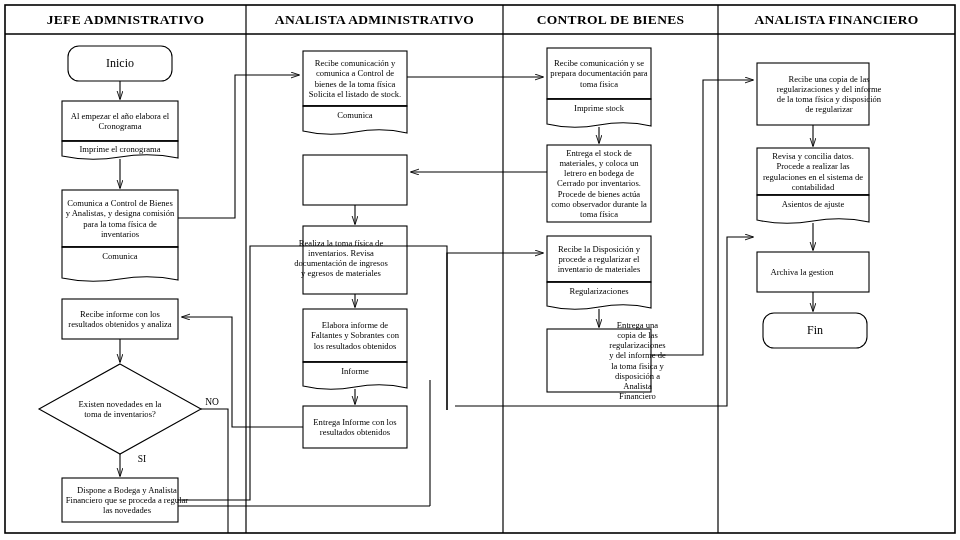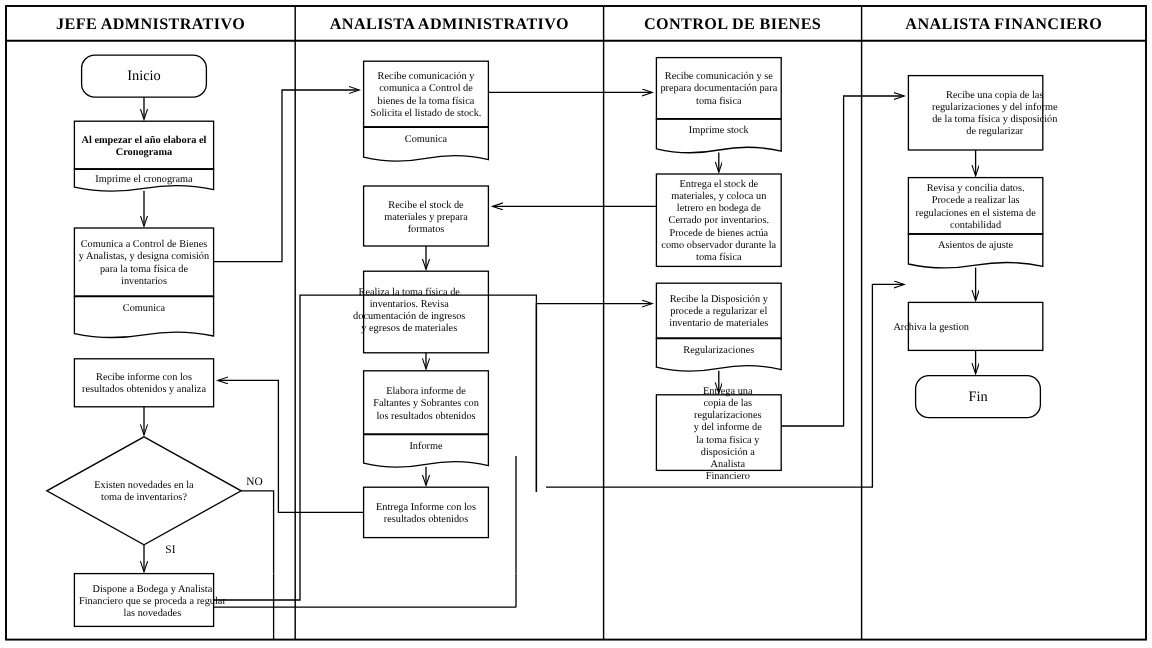--- a/index.html
+++ b/index.html
@@ -212,21 +212,21 @@
   </svg>
 
   <div class="lane-title" style="left:5px;width:241px;">JEFE ADMNISTRATIVO</div>
   <div class="lane-title" style="left:246px;width:257px;">ANALISTA ADMINISTRATIVO</div>
   <div class="lane-title" style="left:503px;width:215px;">CONTROL DE BIENES</div>
   <div class="lane-title" style="left:718px;width:237px;">ANALISTA FINANCIERO</div>
 
   <div class="node terminal" style="left:68px;top:46px;width:104px;height:35px;">
     <div class="node-inner">Inicio</div>
   </div>
-  <div class="node" style="left:62px;top:101px;width:116px;height:40px;font-weight:bold;">
+  <div class="node" style="left:62px;top:101px;width:116px;height:40px;">
     <div class="node-inner">Al empezar el año elabora el Cronograma</div>
   </div>
   <div class="node doc" style="left:62px;top:141px;width:116px;height:16px;">
     <div class="node-inner">Imprime el cronograma</div>
   </div>
   <div class="node" style="left:62px;top:190px;width:116px;height:57px;">
     <div class="node-inner">Comunica a Control de Bienes y Analistas, y designa comisión para la toma física de inventarios</div>
   </div>
   <div class="node doc" style="left:62px;top:247px;width:116px;height:18px;">
     <div class="node-inner">Comunica</div>
@@ -247,23 +247,20 @@
   <div class="node label" style="left:126px;top:453px;width:32px;height:14px;">
     <div class="node-inner">SI</div>
   </div>
 
   <div class="node" style="left:303px;top:51px;width:104px;height:55px;">
     <div class="node-inner">Recibe comunicación y comunica a Control de bienes de la toma física Solicita el listado de stock.</div>
   </div>
   <div class="node doc" style="left:303px;top:106px;width:104px;height:18px;">
     <div class="node-inner">Comunica</div>
   </div>
-  <div class="node" style="left:303px;top:155px;width:104px;height:50px;">
-    <div class="node-inner">Recibe el stock de materiales y prepara formatos</div>
-  </div>
   <div class="node" style="left:289px;top:226px;width:104px;height:64px;">
     <div class="node-inner">Realiza la toma física de inventarios. Revisa documentación de ingresos y egresos de materiales</div>
   </div>
   <div class="node" style="left:303px;top:309px;width:104px;height:53px;">
     <div class="node-inner">Elabora informe de Faltantes y Sobrantes con los resultados obtenidos</div>
   </div>
   <div class="node doc" style="left:303px;top:362px;width:104px;height:18px;">
     <div class="node-inner">Informe</div>
   </div>
   <div class="node" style="left:303px;top:406px;width:104px;height:42px;">
@@ -278,33 +275,33 @@
   </div>
   <div class="node" style="left:547px;top:145px;width:104px;height:77px;">
     <div class="node-inner">Entrega el stock de materiales, y coloca un letrero en bodega de Cerrado por inventarios. Procede de bienes actúa como observador durante la toma física</div>
   </div>
   <div class="node" style="left:547px;top:236px;width:104px;height:46px;">
     <div class="node-inner">Recibe la Disposición y procede a regularizar el inventario de materiales</div>
   </div>
   <div class="node doc" style="left:547px;top:282px;width:104px;height:18px;">
     <div class="node-inner">Regularizaciones</div>
   </div>
-  <div class="node" style="left:536px;top:329px;width:104px;height:63px;padding-left:40px;">
+  <div class="node" style="left:567px;top:329px;width:104px;height:63px;padding-left:40px;">
     <div class="node-inner">Entrega una copia de las regularizaciones y del informe de la toma fisica y disposición a Analista Financiero</div>
   </div>
 
   <div class="node" style="left:757px;top:63px;width:112px;height:62px;margin-left:16px;">
     <div class="node-inner">Recibe una copia de las regularizaciones y del informe de la toma física y disposición de regularizar</div>
   </div>
   <div class="node" style="left:757px;top:148px;width:112px;height:47px;">
     <div class="node-inner">Revisa y concilia datos. Procede a realizar las regulaciones en el sistema de contabilidad</div>
   </div>
   <div class="node doc" style="left:757px;top:195px;width:112px;height:18px;">
     <div class="node-inner">Asientos de ajuste</div>
   </div>
-  <div class="node" style="left:718px;top:252px;width:116px;height:40px;justify-content:flex-end;">
+  <div class="node" style="left:744px;top:252px;width:116px;height:40px;justify-content:flex-end;">
     <div class="node-inner">Archiva la gestion</div>
   </div>
   <div class="node terminal" style="left:763px;top:313px;width:104px;height:35px;">
     <div class="node-inner">Fin</div>
   </div>
 
 </div>
 
 </body></html>

